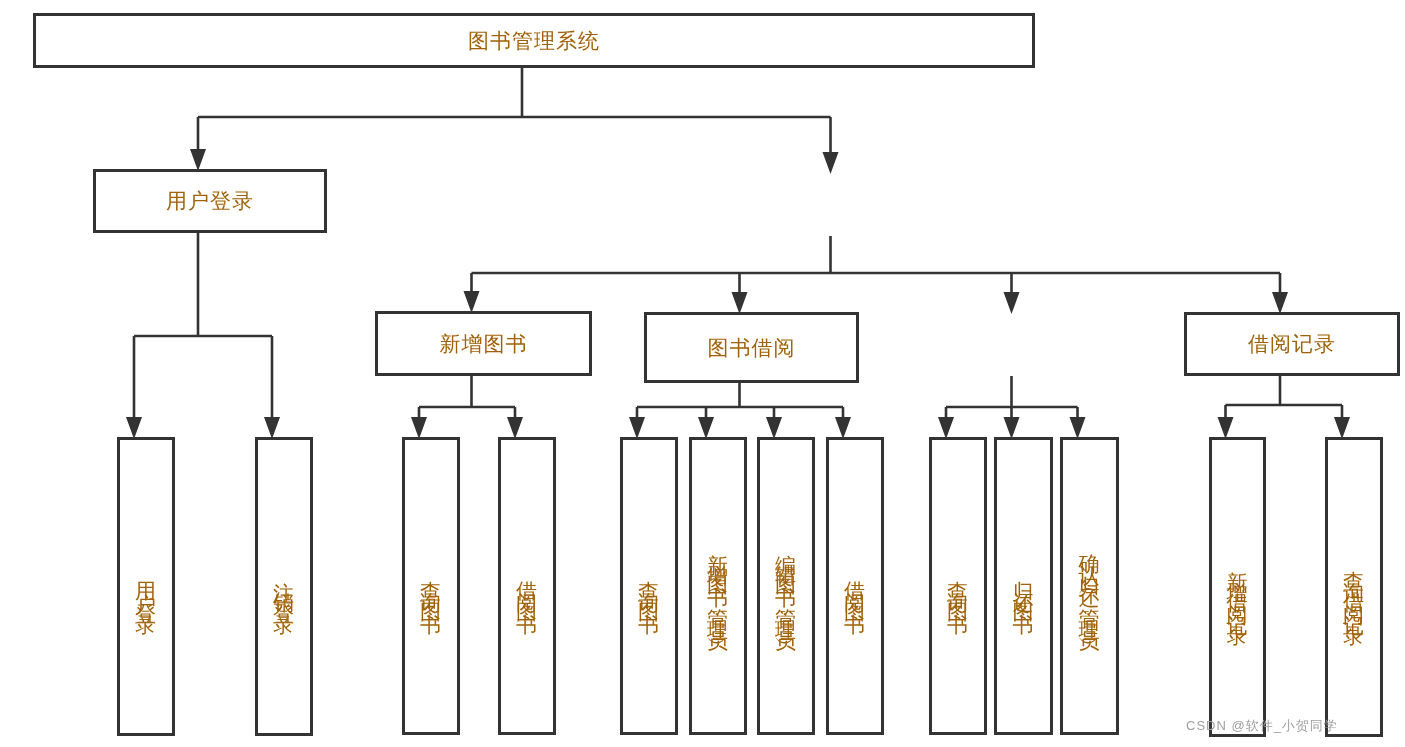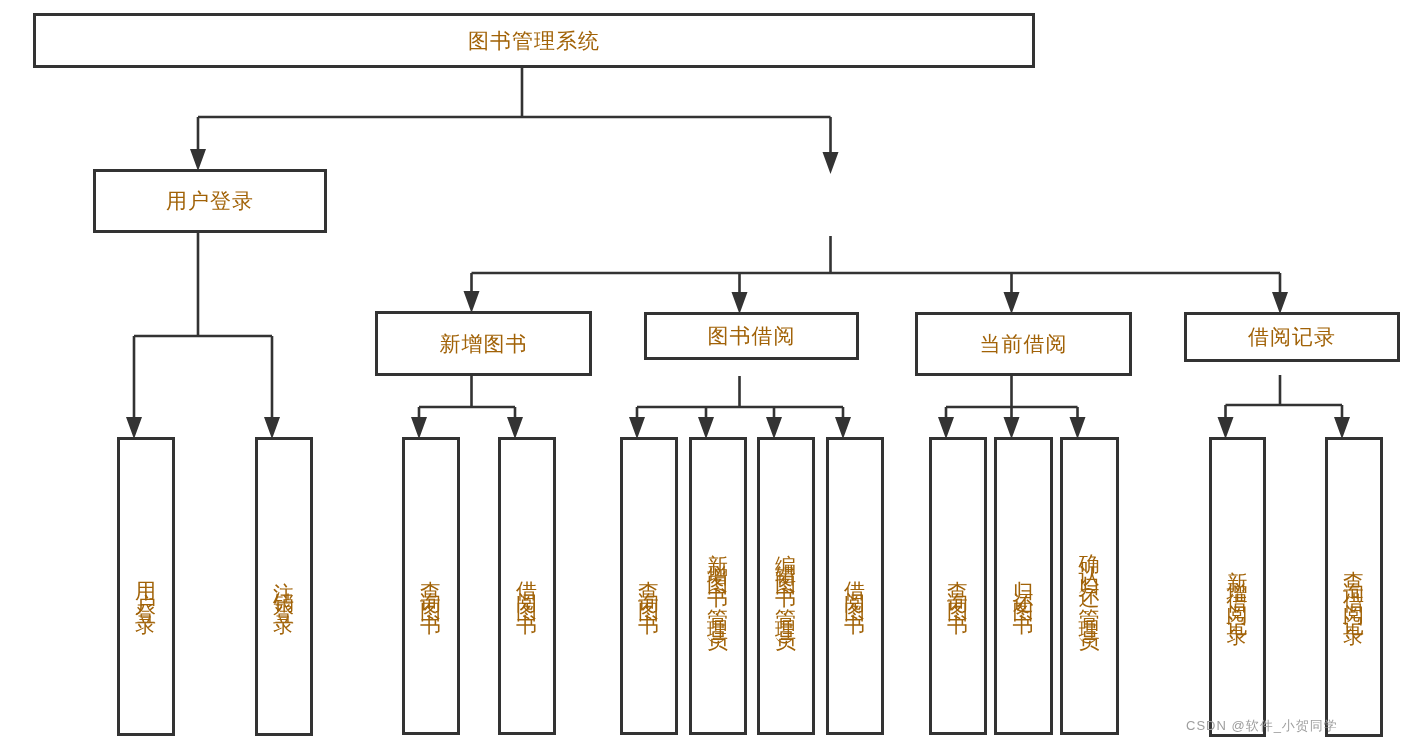--- a/index.html
+++ b/index.html
@@ -79,27 +79,24 @@
   <div id="watermark">CSDN @软件_小贺同学</div>
 <div class="node horizontal" style="left: 21px; top: 13px; width: 1002px; height: 55px;">
       <span class="lbl">图书管理系统</span>
     </div>
     <div class="node horizontal" style="left: 81px; top: 169px; width: 234px; height: 64px;">
       <span class="lbl">用户登录</span>
     </div>
     <div class="node horizontal" style="left: 363px; top: 311px; width: 217px; height: 65px;">
       <span class="lbl">新增图书</span>
     </div>
-    <div class="node horizontal" style="left: 632px; top: 312px; width: 215px; height: 48px;">
+    <div class="node horizontal" style="left: 632px; top: 312px; width: 215px; height: 71px;">
       <span class="lbl">图书借阅</span>
     </div>
-    <div class="node horizontal" style="left: 903px; top: 312px; width: 217px; height: 64px;">
-      <span class="lbl">当前借阅</span>
-    </div>
-    <div class="node horizontal" style="left: 1172px; top: 312px; width: 216px; height: 50px;">
+    <div class="node horizontal" style="left: 1172px; top: 312px; width: 216px; height: 64px;">
       <span class="lbl">借阅记录</span>
     </div>
     <div class="node vertical" style="left: 105px; top: 437px; width: 58px; height: 299px;">
       <span class="lbl">用户登录</span>
     </div>
     <div class="node vertical" style="left: 243px; top: 437px; width: 58px; height: 299px;">
       <span class="lbl">注销登录</span>
     </div>
     <div class="node vertical" style="left: 390px; top: 437px; width: 58px; height: 298px;">
       <span class="lbl">查询图书</span>

